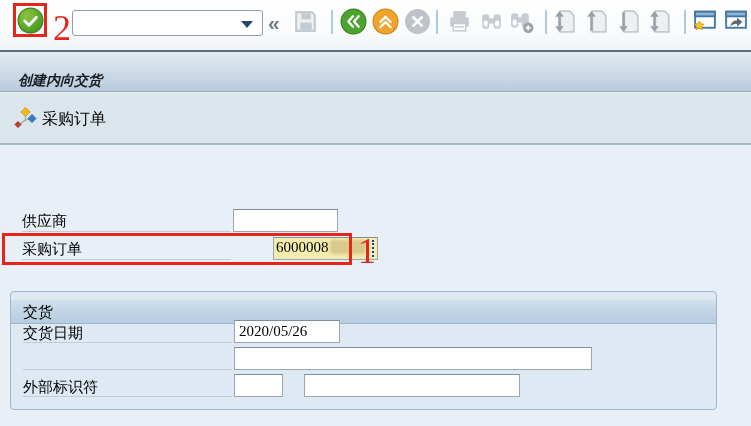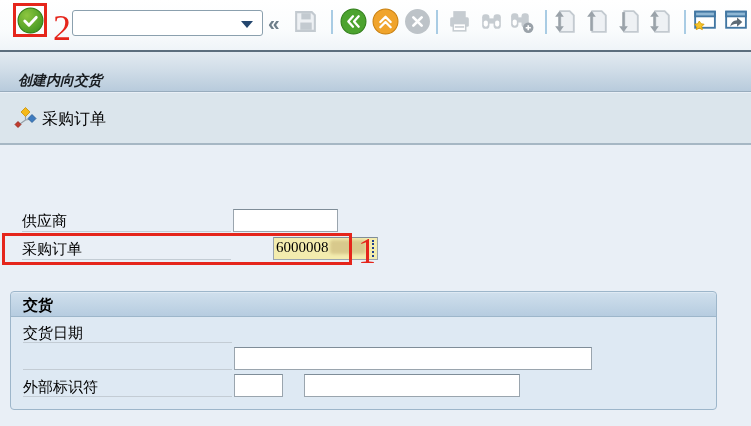--- a/index.html
+++ b/index.html
@@ -57,23 +57,23 @@
     background:#f3ecae;border:1px solid #9aa5ae;border-top-color:#7f8d98;box-sizing:border-box;
     font:15px "Liberation Serif",serif;padding:1px 2px;cursor:text;margin-left:40px;}
   .po-field .redact{display:inline-block;width:36px;height:14px;background:#d8c98c;
     border-radius:3px;filter:blur(1.5px);vertical-align:-2px;margin-left:1px;}
   .po-field .cursor{position:absolute;right:3px;top:2px;bottom:2px;width:0;
     border-right:2px dotted #1d3f8f;}
 
   
   .group{position:absolute;left:10px;top:291px;width:707px;height:119px;background:#dee9f3;
     border:1px solid #9db6ca;border-radius:4px;box-sizing:border-box;}
-  .group-hd{position:absolute;left:0;top:1px;right:0;height:23px;
+  .group-hd{position:absolute;left:0;top:8px;right:0;height:23px;
     background:linear-gradient(180deg,#cfdfec 0%,#b6cce0 100%);
-    border-bottom:1px solid #9db6ca;border-radius:3px 3px 0 0;font-weight:bold;}
+    border-bottom:1px solid #9db6ca;border-radius:3px 3px 0 0;}
   .group-hd span{position:absolute;left:12px;top:3px;font-family:"Liberation Serif",serif;
     font-size:15px;color:#000;}
 </style>
 </head>
 <body>
 
 <div id="screen">
 
   <div class="toolbar">
 
@@ -250,20 +250,21 @@
   <div class="ann-box" style="left:2px;top:233px;width:350px;height:32px;"></div>
   <div class="ann-num" style="left:358px;top:234px;">1</div>
 
   <div class="group">
     <div class="group-hd">
       <span>交货</span>
     </div>
 
     <span class="flabel" style="left:12px;top:32px;">交货日期</span>
     <div class="rule" style="left:12px;top:50px;width:209px;"></div>
+    <input class="tf" style="left: 223px; top: 28px; width: 106px; height: 23px;" value="2020/05/26">
 
     <div class="rule" style="left:12px;top:77px;width:209px;"></div>
     <input class="tf" style="left: 223px; top: 55px; width: 358px; height: 23px;" value="">
 
     <span class="flabel" style="left:12px;top:86px;">外部标识符</span>
     <div class="rule" style="left:12px;top:104px;width:209px;"></div>
     <input class="tf" style="left: 223px; top: 82px; width: 49px; height: 23px;" value="">
     <input class="tf" style="left: 293px; top: 82px; width: 216px; height: 23px;" value="">
   </div>
 

